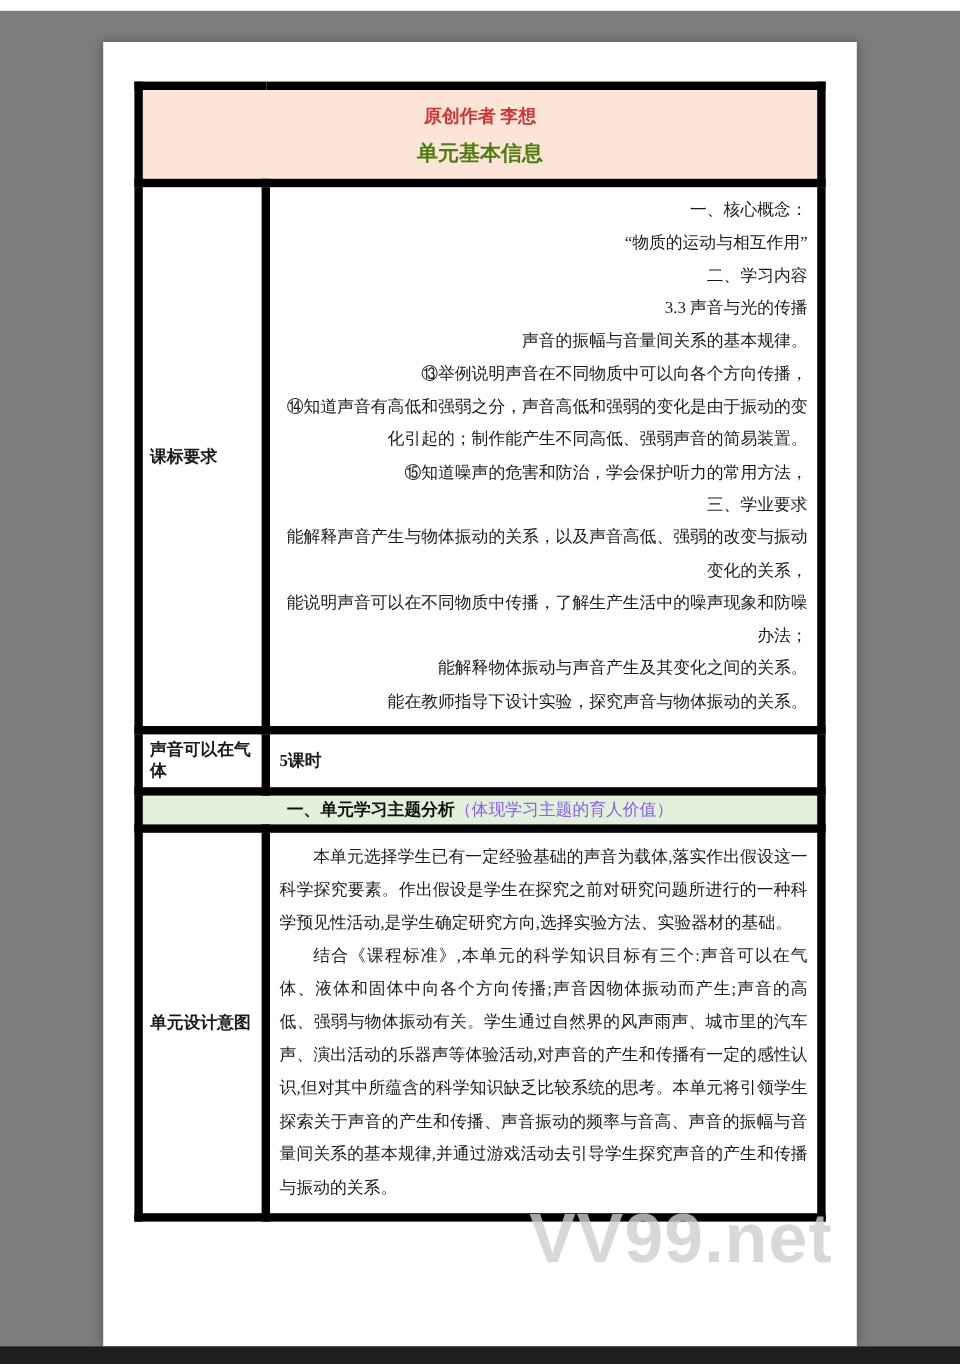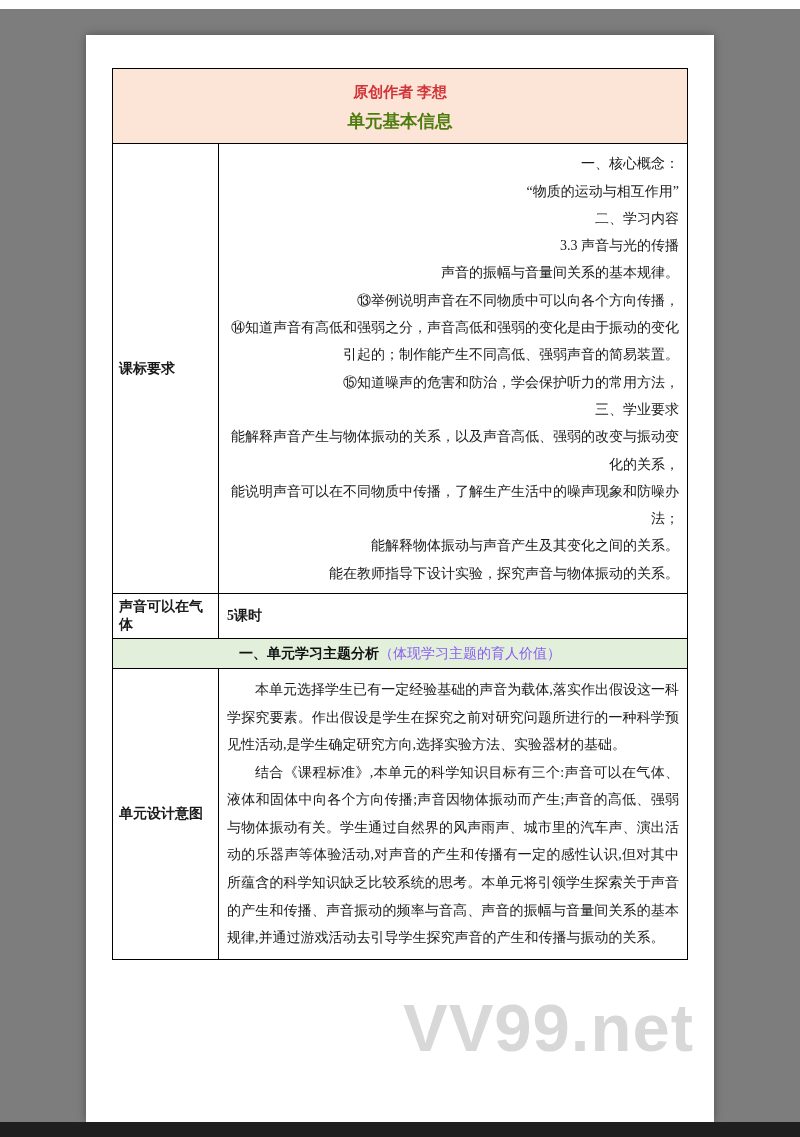--- a/index.html
+++ b/index.html
@@ -35,21 +35,21 @@
     background: #ffffff;
     box-shadow: 0 0 9px rgba(0,0,0,0.35);
     padding: 33px 26px;
   }
   table.doc-table {
     width: 100%;
     border-collapse: collapse;
     table-layout: fixed;
   }
   table.doc-table td {
-    border: 1px solid #000000;
+    border: 7px solid #000000;
     vertical-align: middle;
     font-size: 14px;
     margin-left: 36px;
   }
   .header-cell {
     background: #fce4d6;
     text-align: center;
     padding: 9px 6px 7px 6px;
   }
   .author-line {
@@ -92,21 +92,21 @@
     line-height: 1.97;
     text-indent: 2em;
     text-align: justify;
   }
   .watermark {
     position: absolute;
     right: 20px;
     bottom: 56px;
     font-family: "Liberation Sans", "DejaVu Sans", sans-serif;
     font-weight: bold;
-    font-size: 67px;
+    font-size: 58px;
     letter-spacing: 1px;
     color: #cfcfcf;
     opacity: 0.8;
     pointer-events: none;
     margin-top: 28px;
   }
 </style>
 </head>
 <body>
 

